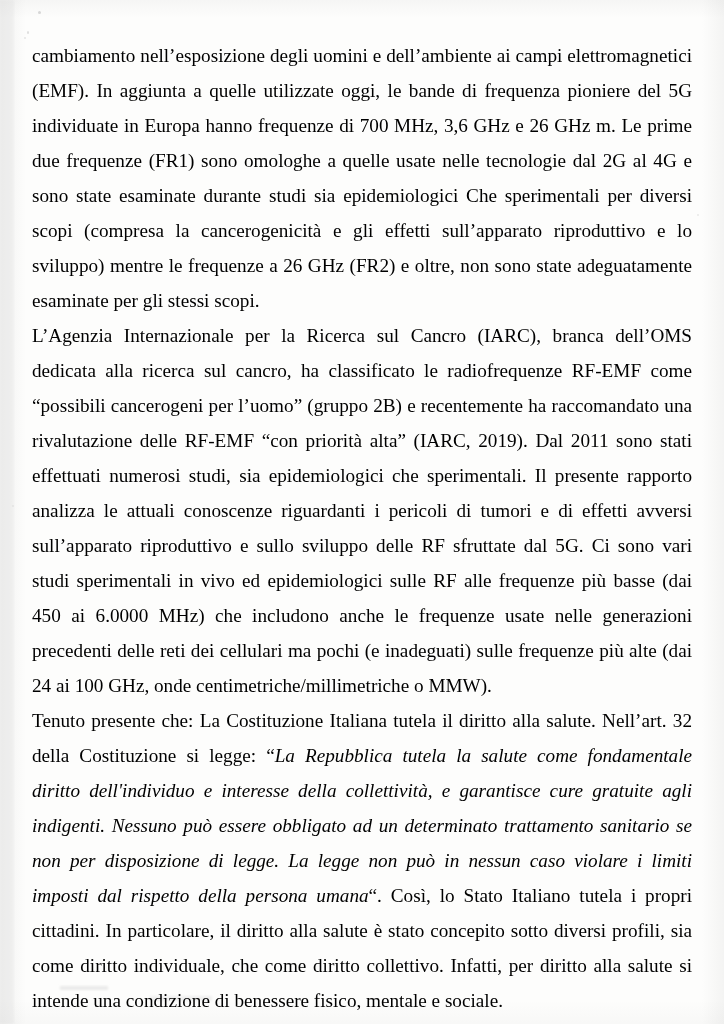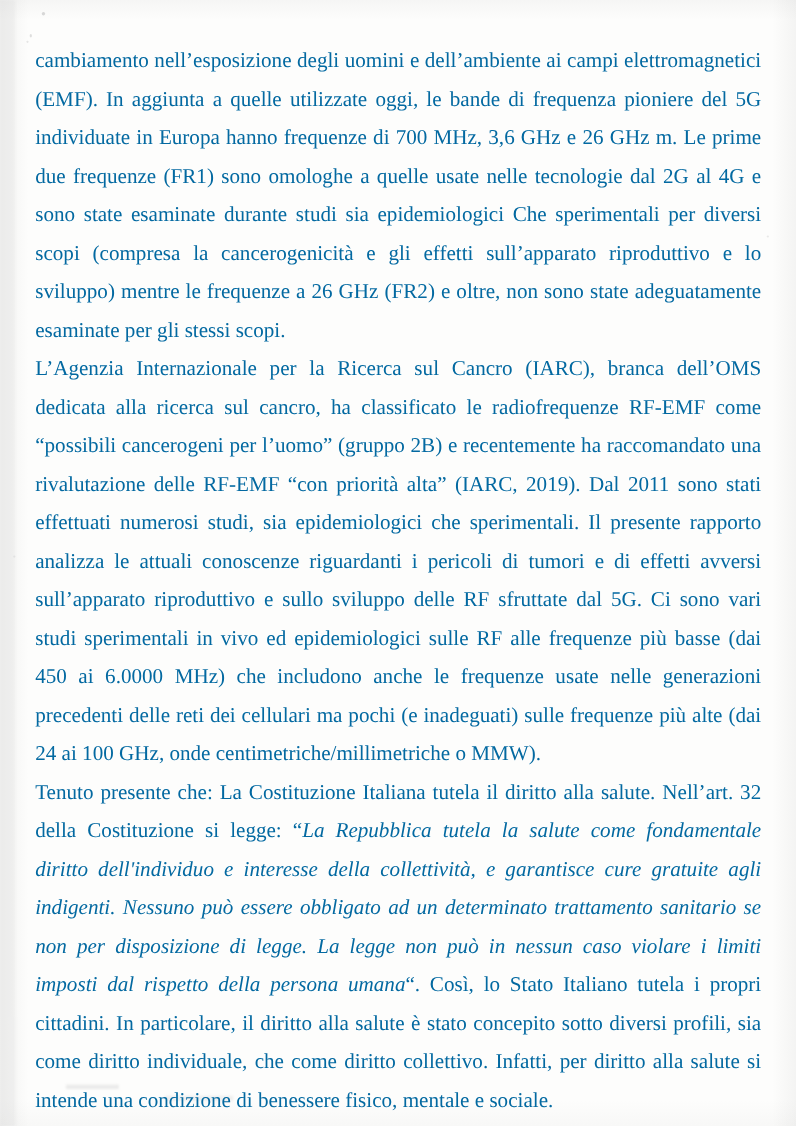--- a/index.html
+++ b/index.html
@@ -49,21 +49,21 @@
     filter: blur(1px);
   }
 
   #text-body {
     position: absolute;
     left: 32px;
     top: 38px;
     width: 660px;
     font-size: 19.2px;
     line-height: 35px;
-    color: #0369a1;
+    color: #000000;
     text-align: justify;
     text-justify: inter-word;
     -webkit-font-smoothing: antialiased;
   }
 
   p.para {
     margin: 0;
     text-align: justify;
     text-align-last: left;
   }

